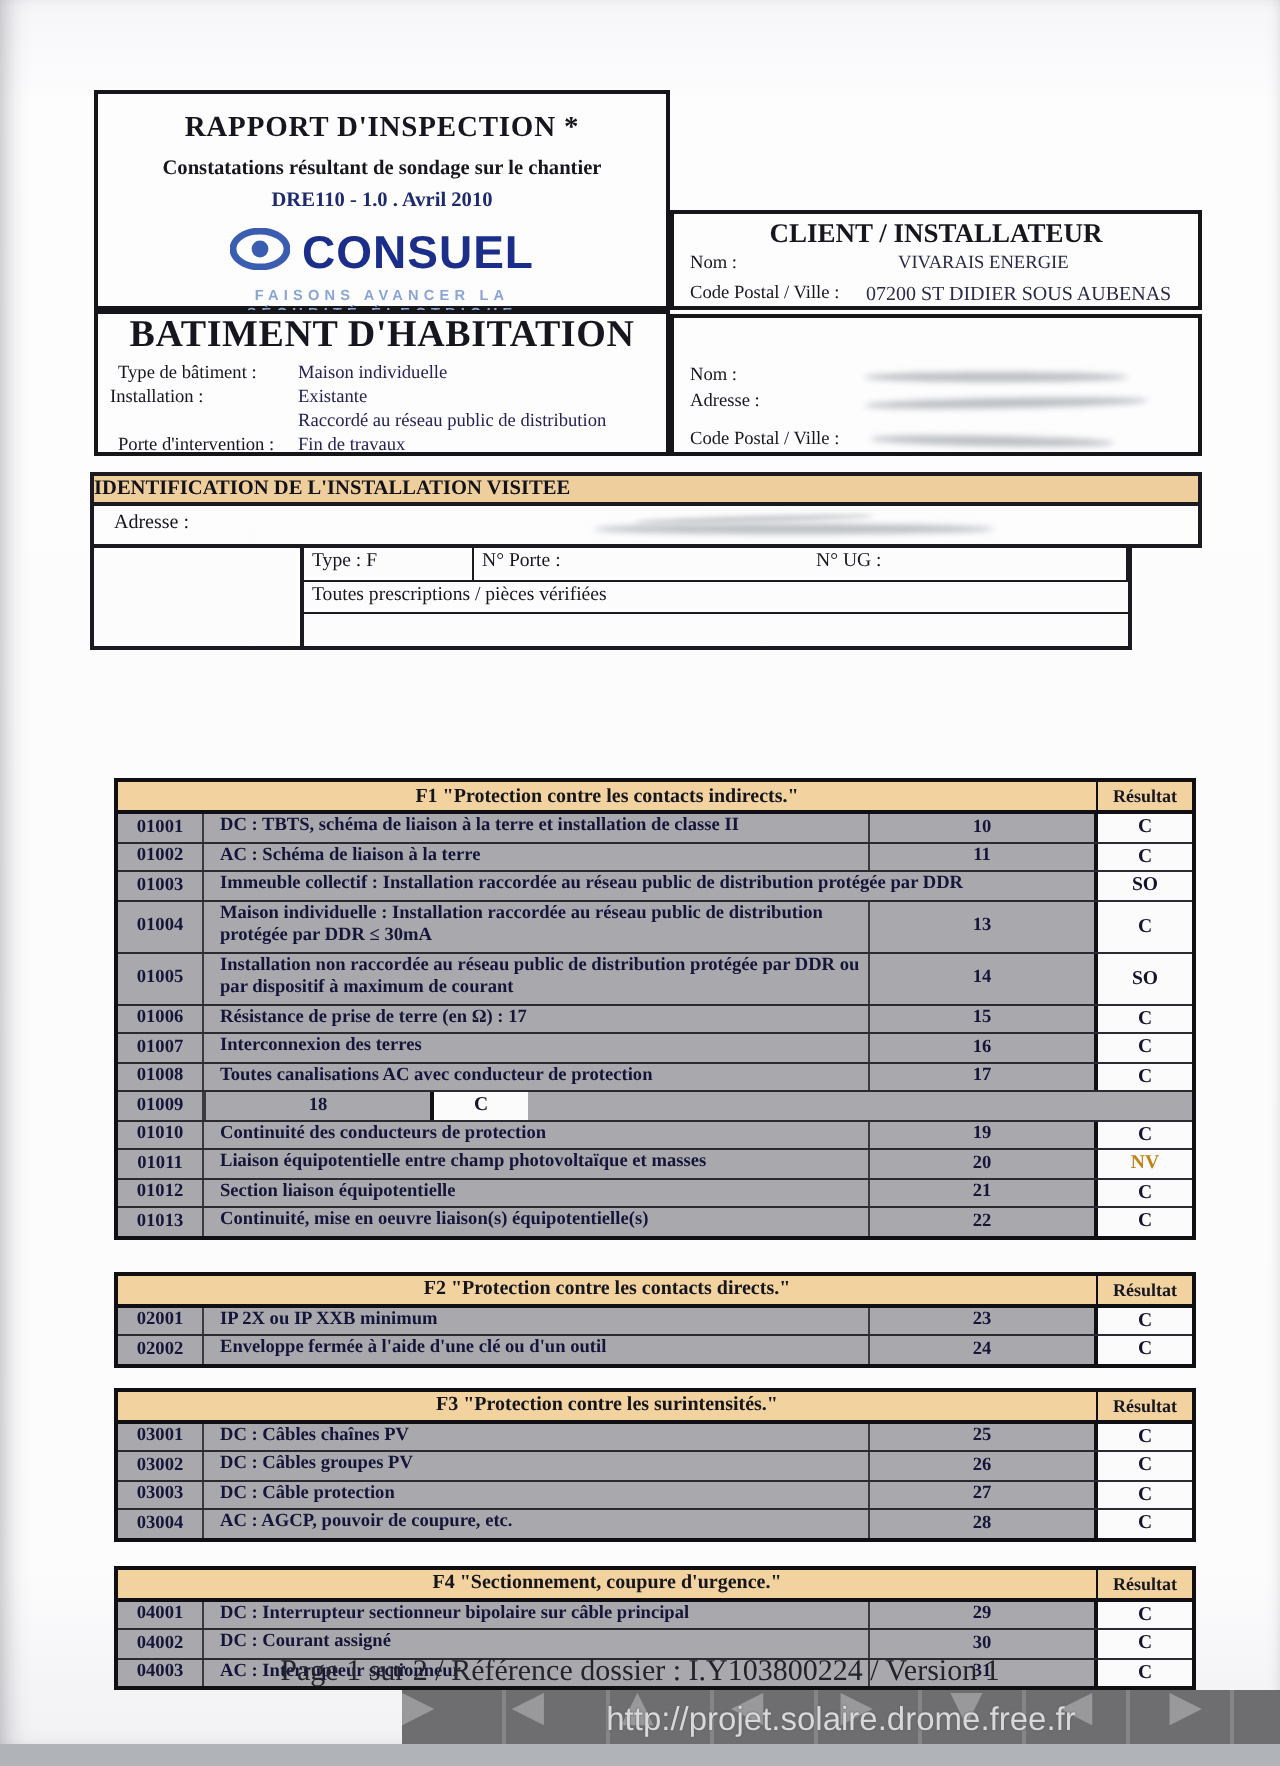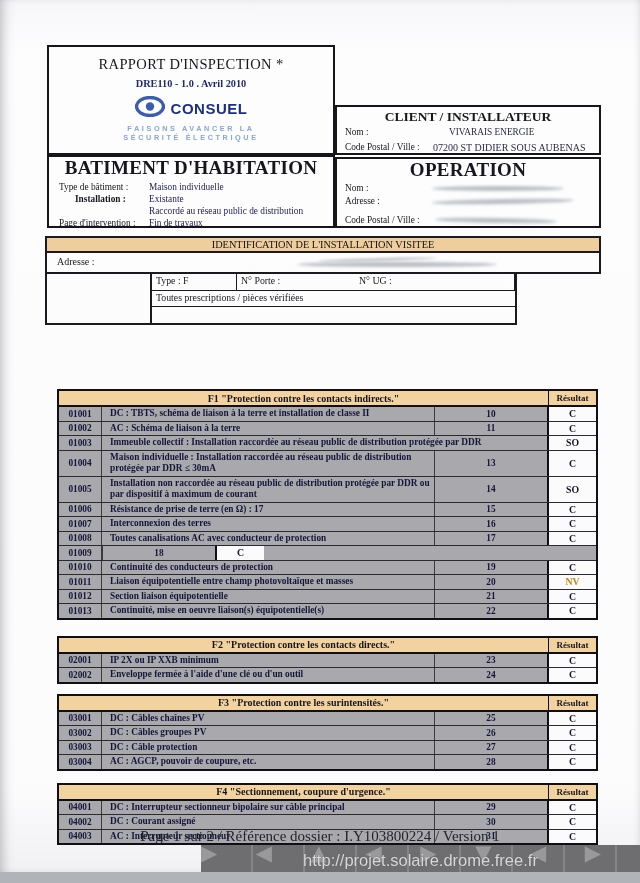--- a/index.html
+++ b/index.html
@@ -12,39 +12,39 @@
   .paper{
     position:absolute;left:0;top:0;width:640px;height:872px;
     background:linear-gradient(180deg,#f6f6f9 0%, #fdfdfe 6%, #fcfcfd 90%, #f1f1f4 100%);
     box-shadow:inset 10px 0 14px -10px rgba(60,60,70,.45), inset -4px 0 8px -6px rgba(60,60,70,.3);
   }
   .box{position:absolute;border:2px solid #15151a;background:#fdfdfe;box-sizing:border-box;}
   .ctr{text-align:center;}
   .navy{color:#232355;}
 
   
-  .rpt-title{font-size:14.5px;font-weight:normal;letter-spacing:.4px;margin-top:9px;}
+  .rpt-title{font-size:14.5px;font-weight:bold;letter-spacing:.4px;margin-top:9px;}
   .rpt-sub{font-size:10.3px;font-weight:bold;margin-top:6px;}
   .rpt-edition{font-size:10.3px;font-weight:bold;color:#1d2a6e;margin-top:5px;}
   .logo-row{display:flex;align-items:center;justify-content:center;gap:6px;margin-top:7px;}
-  .logo-word{font-family:"Liberation Sans", sans-serif;font-weight:bold;font-size:15px;color:#1b2f8a;letter-spacing:.5px;}
+  .logo-word{font-family:"Liberation Sans", sans-serif;font-weight:bold;font-size:23px;color:#1b2f8a;letter-spacing:.5px;}
   .logo-tag{font-family:"Liberation Sans", sans-serif;font-size:7.3px;font-weight:bold;color:#8aa4d6;letter-spacing:2.6px;line-height:9px;margin-top:3px;}
 
   .box-title-lg{font-size:19px;font-weight:bold;margin-top:0;letter-spacing:.3px;}
   .box-title-md{font-size:12.3px;font-weight:bold;margin-top:3px;}
   .kv{position:absolute;font-size:9.3px;}
 
   .scrib{position:absolute;height:5px;background:#8d939b;opacity:.6;border-radius:60%;filter:blur(1.6px);}
   .scrib2{position:absolute;height:3px;background:#9aa0a7;opacity:.55;border-radius:60%;filter:blur(1.2px);}
 
   
   .ident-head{position:absolute;left:45px;top:236px;width:556px;height:17px;background:#efce9e;border:2px solid #1a1a20;box-sizing:border-box;
-    font-size:10.3px;font-weight:normal;text-align:center;line-height:13px;color:#121218;}
+    font-size:10.3px;font-weight:bold;text-align:left;line-height:13px;color:#121218;}
   .ident-addr{position:absolute;left:45px;top:253px;width:556px;height:21px;border:2px solid #1a1a20;border-top:none;box-sizing:border-box;font-size:10px;}
-  .ident-sub{position:absolute;left:45px;top:274px;width:472px;height:51px;border:2px solid #1a1a20;border-top:none;box-sizing:border-box;}
+  .ident-sub{position:absolute;left:45px;top:274px;width:521px;height:51px;border:2px solid #1a1a20;border-top:none;box-sizing:border-box;}
   .ident-left{position:absolute;left:0;top:0;width:105px;height:100%;border-right:2px solid #1a1a20;box-sizing:border-box;}
   .ident-cells{position:absolute;left:105px;top:0;right:0;height:17px;display:flex;}
   .ident-cells > div{border-right:1.5px solid #1a1a20;border-bottom:1.5px solid #1a1a20;font-size:9.8px;padding:1px 0 0 4px;box-sizing:border-box;}
   .ident-note{position:absolute;left:105px;top:17px;right:0;height:16px;border-bottom:1.5px solid #1a1a20;font-size:9.8px;padding:1px 0 0 4px;box-sizing:border-box;}
 
   
   .presc{position:absolute;left:57px;top:336px;width:541px;height:46px;background:#b4b4b6;border:3px solid #101014;box-sizing:border-box;
     text-align:center;color:#0e0e14;}
   .presc .t{font-size:10px;font-weight:bold;margin-top:2px;}
   .presc .l{font-size:9.4px;font-weight:bold;line-height:12px;}
@@ -75,20 +75,21 @@
     font-family:"Liberation Sans", sans-serif;font-size:16.5px;color:#d8d8da;text-shadow:0 0 1px #555;}
   .bottom-strip{position:absolute;left:0;top:872px;width:640px;height:11px;background:#b0b4b9;}
 </style>
 </head>
 <body>
 
 <div class="paper">
 
   <div class="box ctr" style="left:47px;top:45px;width:288px;height:110px;">
     <div class="rpt-title">RAPPORT D'INSPECTION *</div>
+    <div class="rpt-sub">Constatations résultant de sondage sur le chantier</div>
     <div class="rpt-edition">DRE110 - 1.0 . Avril 2010</div>
     <div class="logo-row">
       <span>
         <svg width="30" height="21" viewBox="0 0 30 21">
           <ellipse cx="15" cy="10.5" rx="13.5" ry="9" fill="none" stroke="#3a5db2" stroke-width="3.4"></ellipse>
           <circle cx="15" cy="10.5" r="6" fill="#ffffff"></circle>
           <circle cx="15" cy="10.5" r="4.2" fill="#3a5db2"></circle>
         </svg>
       </span>
       <span class="logo-word">CONSUEL</span>
@@ -105,29 +106,28 @@
     <div class="kv" style="left:8px;top:20px;">Nom :</div>
     <div class="kv" style="left:112px;top:20px;color:#2a2a48;">VIVARAIS ENERGIE</div>
     <div class="kv" style="left:8px;top:35px;">Code Postal / Ville :</div>
     <div class="kv" style="left:96px;top:35px;color:#2a2a48;font-size:10px;">07200 ST DIDIER SOUS AUBENAS</div>
   </div>
 
   <div class="box" style="left:47px;top:155px;width:288px;height:73px;">
     <div class="ctr box-title-lg">BATIMENT D'HABITATION</div>
     <div class="kv" style="left:10px;top:25px;">Type de bâtiment :</div>
     <div class="kv navy" style="left:100px;top:25px;">Maison individuelle</div>
-    <div class="kv" style="left:26px;top:37px;font-weight:bold;">Installation :</div>
+    <div class="kv" style="left:6px;top:37px;">Installation :</div>
     <div class="kv navy" style="left:100px;top:37px;">Existante</div>
     <div class="kv navy" style="left:100px;top:49px;">Raccordé au réseau public de distribution</div>
-    <div class="kv" style="left:10px;top:61px;">Page d'intervention :</div>
+    <div class="kv" style="left:10px;top:61px;">Porte d'intervention :</div>
     <div class="kv navy" style="left:100px;top:61px;">Fin de travaux</div>
   </div>
 
   <div class="box" style="left:335px;top:157px;width:266px;height:71px;">
-    <div class="ctr box-title-lg">OPERATION</div>
     <div class="kv" style="left:8px;top:24px;">Nom :</div>
     <div class="scrib" style="left:95px;top:27px;width:132px;"></div>
     <div class="kv" style="left:8px;top:37px;">Adresse :</div>
     <div class="scrib" style="left:95px;top:40px;width:142px;transform:rotate(-1deg);"></div>
     <div class="kv" style="left:8px;top:56px;">Code Postal / Ville :</div>
     <div class="scrib" style="left:98px;top:59px;width:122px;transform:rotate(1deg);"></div>
   </div>
 
   <div class="ident-head">IDENTIFICATION DE L'INSTALLATION VISITEE</div>
   <div class="ident-addr">

